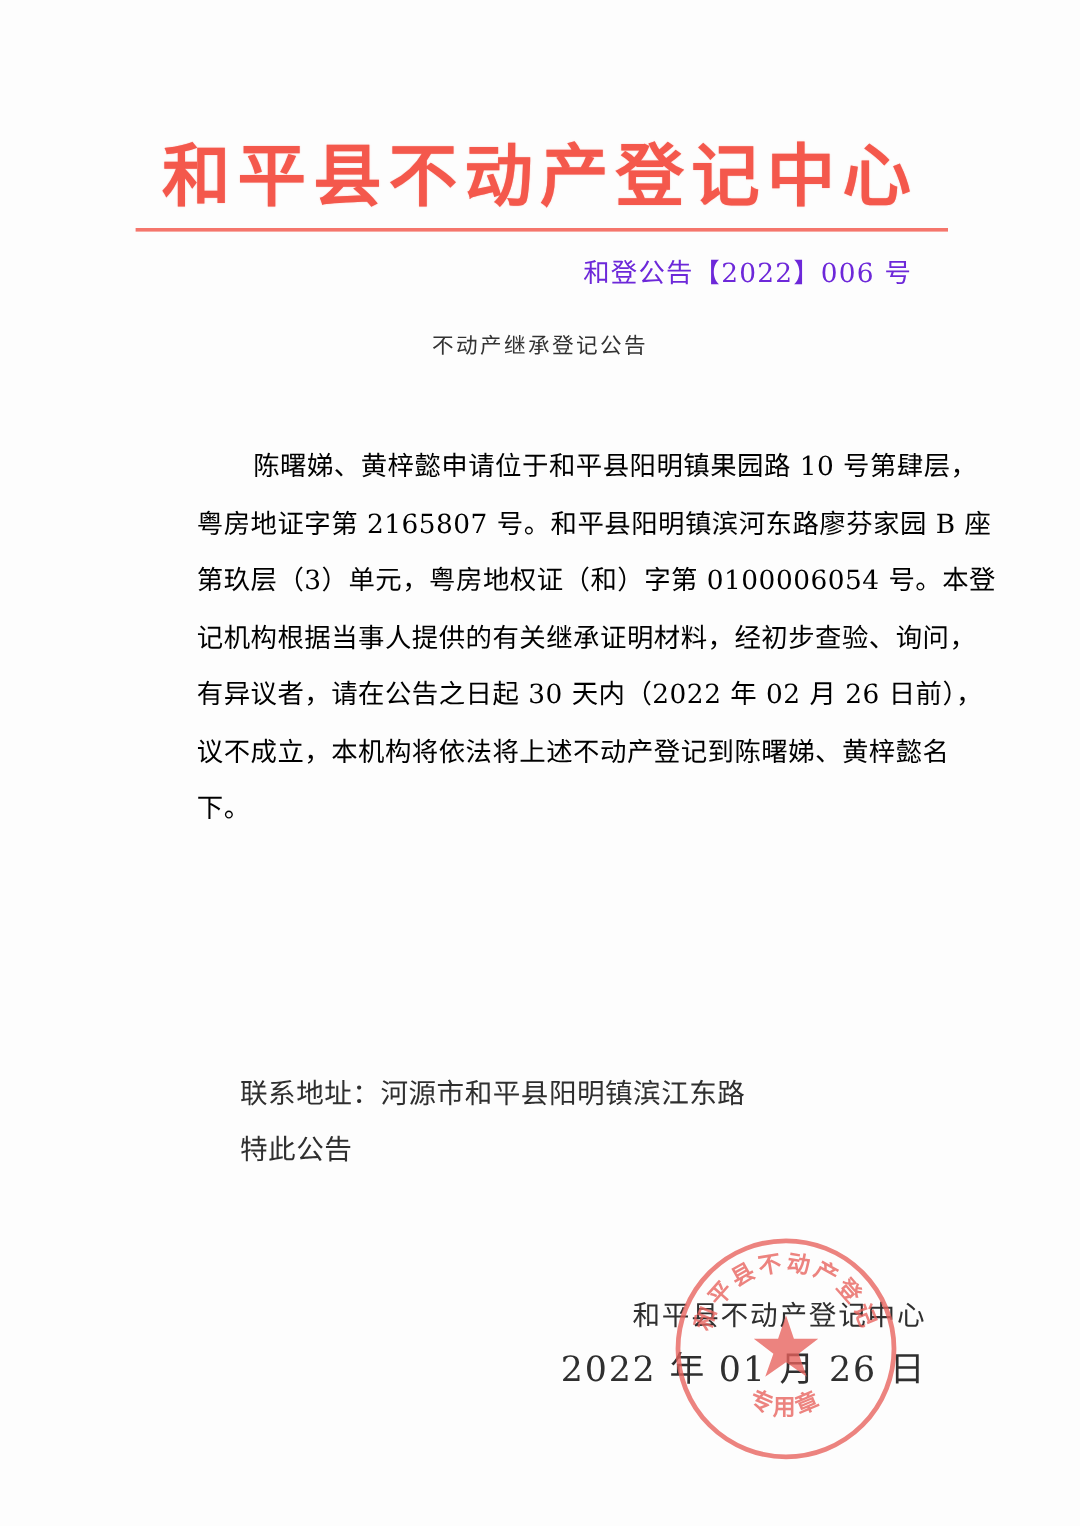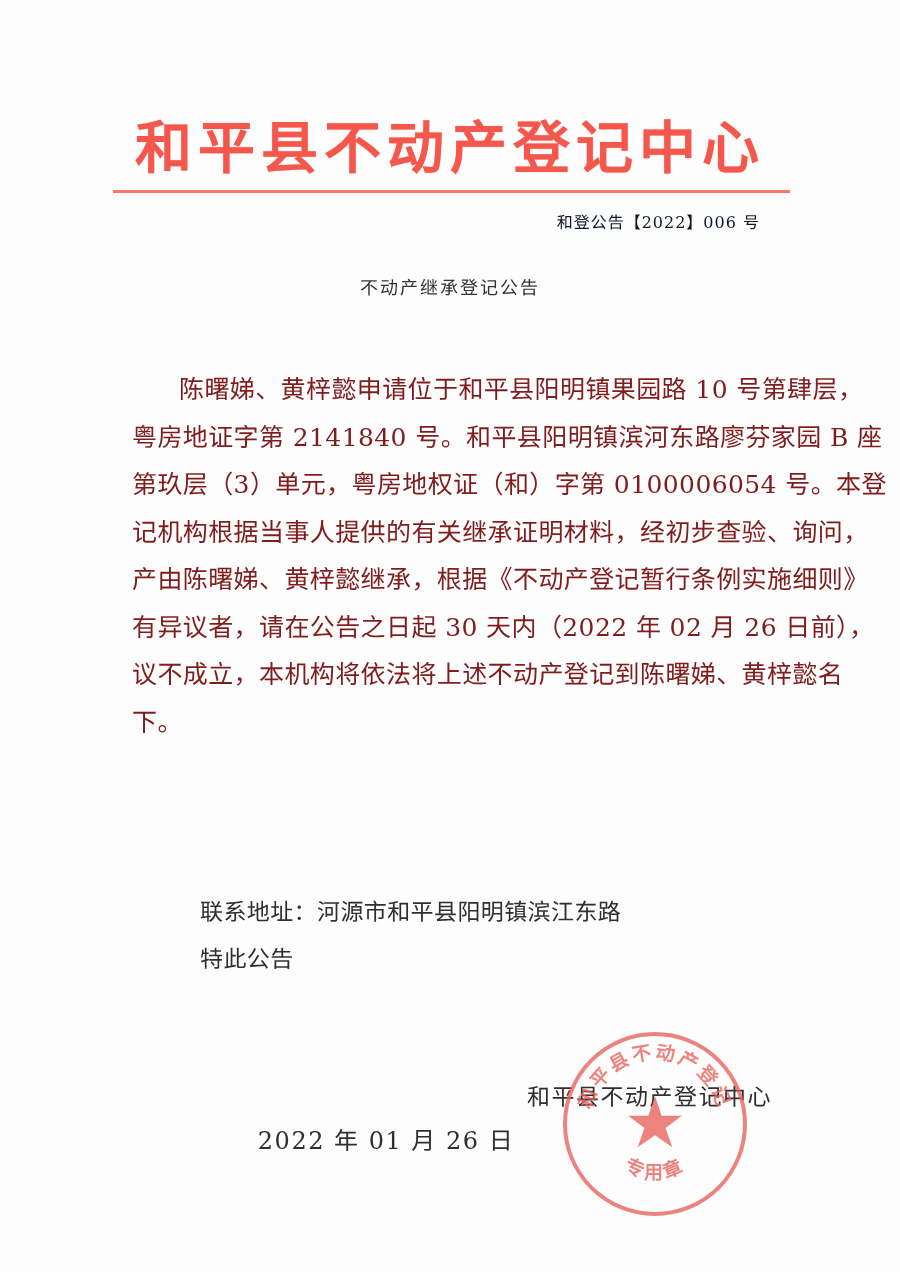--- a/index.html
+++ b/index.html
@@ -47,23 +47,23 @@
     opacity: 0.92;
   }
 
   
   .doc-number {
     position: absolute;
     top: 209px;
     left: 0;
     width: 760px;
     text-align: right;
-    font-size: 16px;
+    font-size: 22px;
     letter-spacing: 1px;
-    color: #0f172a;
+    color: #6d28d9;
     white-space: nowrap;
   }
 
   
   .doc-title {
     position: absolute;
     top: 273px;
     left: 0;
     width: 900px;
     text-align: center;
@@ -73,25 +73,26 @@
   }
 
   
   .body-block {
     position: absolute;
     top: 366px;
     left: 132px;
     width: 650px;
   }
   .body-line {
-    font-size: 25px;
+    font-size: 22px;
     line-height: 47.5px;
     letter-spacing: 0.4px;
-    color: #7f1d1d;
-    white-space: nowrap;
+    color: #000000;
+    white-space: nowrap;
+    margin-left: 32px;
   }
   .body-line.indent {
     text-indent: 47px;
   }
   .underline-name {
     text-decoration: underline;
     text-underline-offset: 4px;
   }
 
   
@@ -121,26 +122,25 @@
     text-align: right;
   }
   .signature-org {
     font-size: 23px;
     letter-spacing: 1.5px;
     line-height: 44px;
     color: #2f2f2f;
     white-space: nowrap;
   }
   .signature-date {
-    font-size: 24px;
+    font-size: 29px;
     letter-spacing: 1.5px;
     line-height: 44px;
     color: #2f2f2f;
     white-space: nowrap;
-    text-align: center;
   }
 
   
   .seal {
     position: absolute;
     left: 563px;
     top: 1032px;
     width: 176px;
     height: 176px;
     border-radius: 50%;
@@ -184,24 +184,23 @@
     <div class="masthead-title">和平县不动产登记中心</div>
   </div>
   <div class="masthead-rule"></div>
 
   <div class="doc-number">和登公告【2022】006 号</div>
 
   <div class="doc-title">不动产继承登记公告</div>
 
   <div class="body-block">
     <div class="body-line indent">陈曙娣、黄梓懿申请位于和平县阳明镇果园路 10 号第肆层，</div>
-    <div class="body-line">粤房地证字第 2141840 号。和平县阳明镇滨河东路廖芬家园 B 座</div>
+    <div class="body-line">粤房地证字第 2165807 号。和平县阳明镇滨河东路廖芬家园 B 座</div>
     <div class="body-line">第玖层（3）单元，粤房地权证（和）字第 0100006054 号。本登</div>
     <div class="body-line">记机构根据当事人提供的有关继承证明材料，经初步查验、询问，</div>
-    <div class="body-line">产由陈曙娣、黄梓懿继承，根据《不动产登记暂行条例实施细则》</div>
     <div class="body-line">有异议者，请在公告之日起 30 天内（2022 年 02 月 26 日前），</div>
     <div class="body-line">议不成立，本机构将依法将上述不动产登记到陈曙娣、黄梓懿名</div>
     <div class="body-line">下。</div>
   </div>
 
   <div class="contact-block">
     <div class="contact-line pad">联系地址：河源市和平县阳明镇滨江东路</div>
     <div class="contact-line pad">特此公告</div>
   </div>
 

